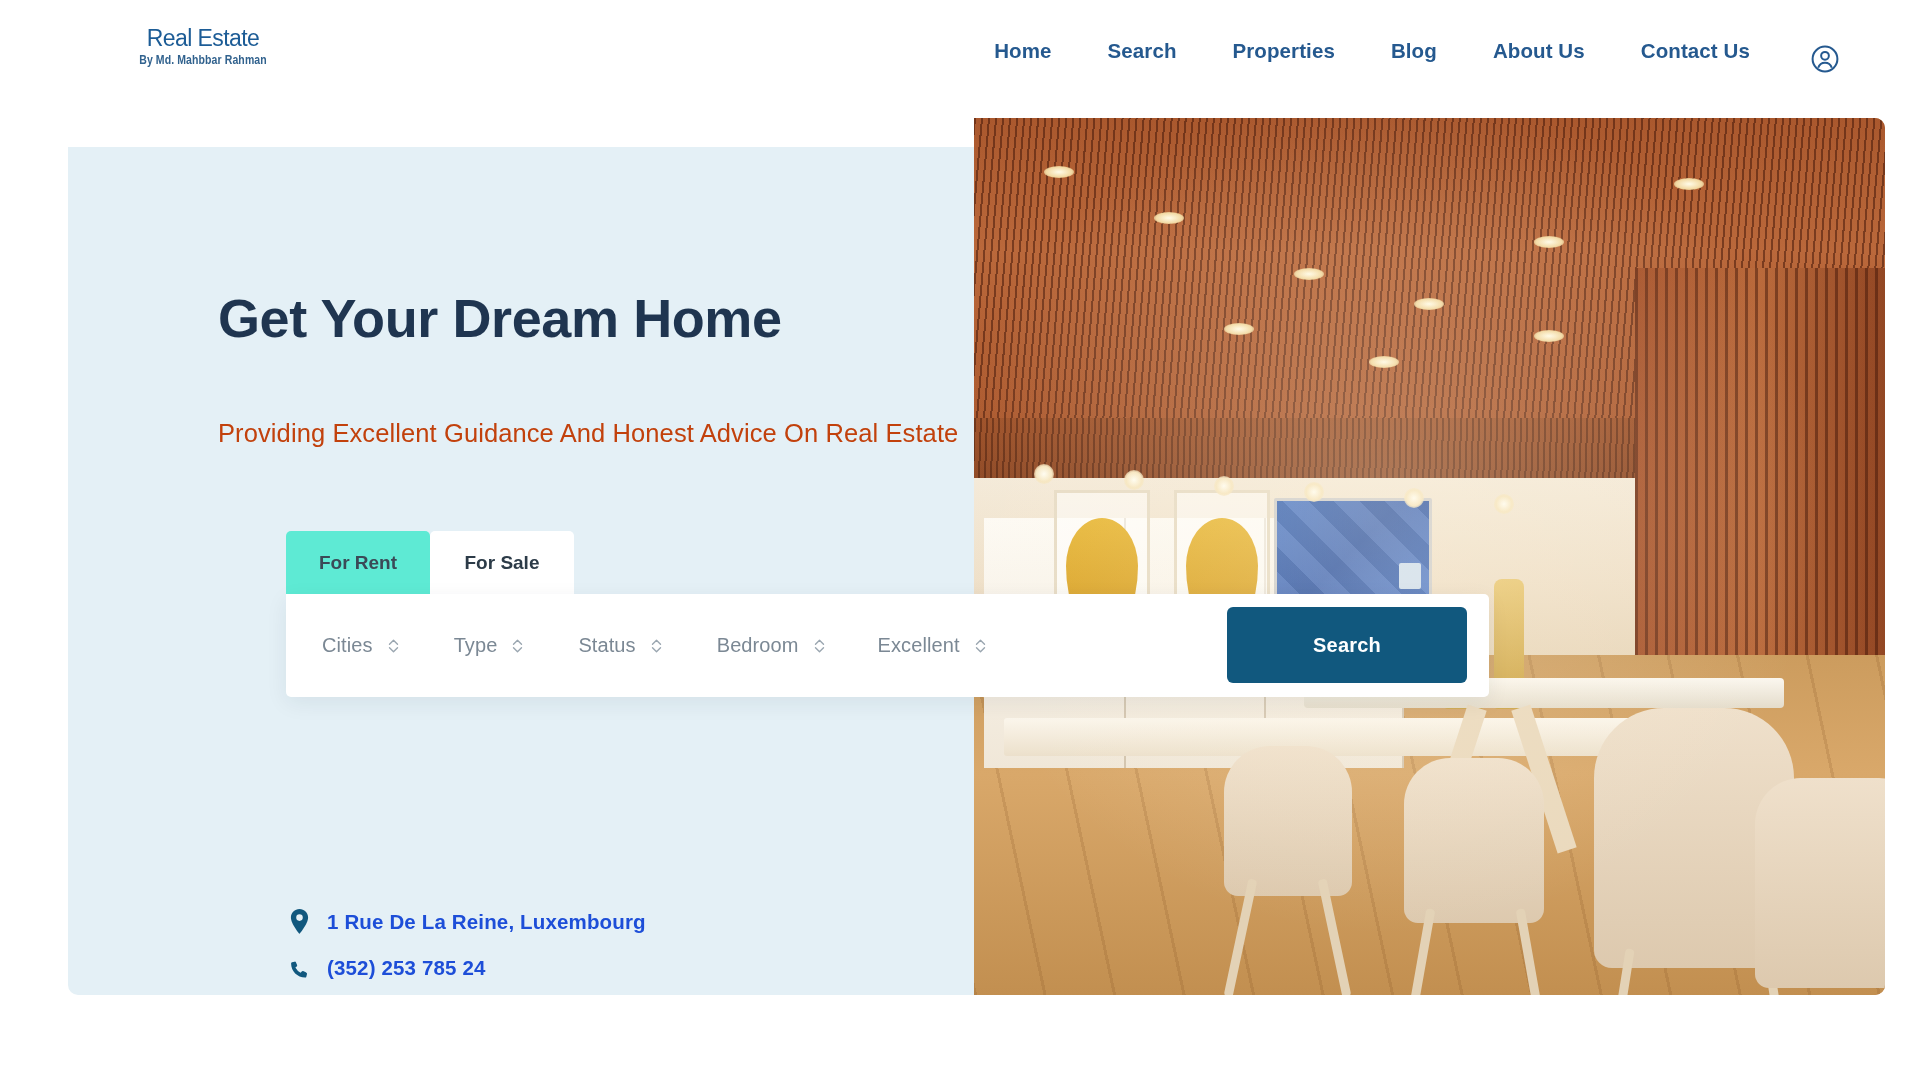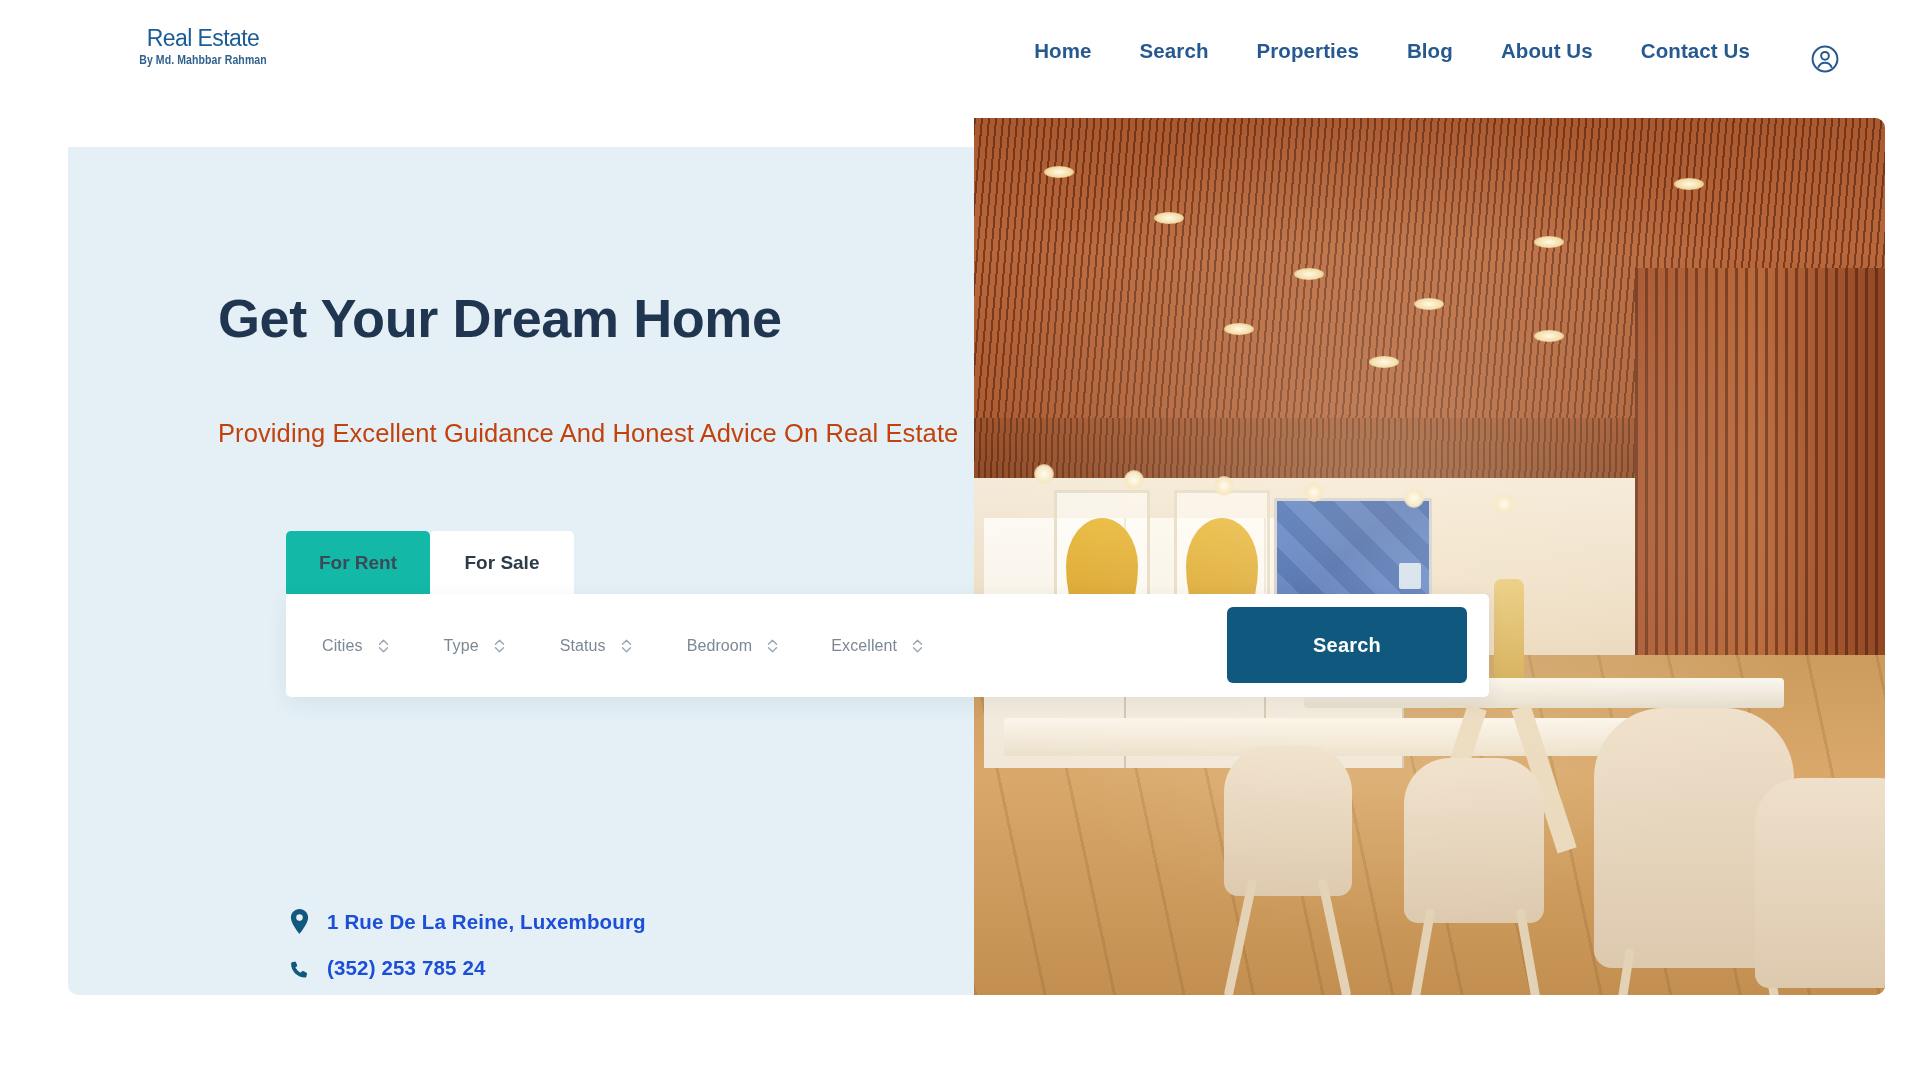--- a/index.html
+++ b/index.html
@@ -29,21 +29,21 @@
   }
   .brand-sub {
     margin-top: 3px;
     font-size: 10.5px; font-weight: 600; letter-spacing: 0.1px;
     color: #31628e; white-space: nowrap;
     transform: scaleY(1.25);
   }
 
   .main-nav {
     position: absolute; right: 150px; top: 0; height: 102px;
-    display: flex; align-items: center; gap: 8px;
+    display: flex; align-items: center; gap: 16px;
   }
   .nav-link {
     font-size: 20.5px; font-weight: 600; letter-spacing: 0.1px;
     color: #25598f; text-decoration: none;
     padding: 0 20px; white-space: nowrap; cursor: pointer;
   }
   .account-btn {
     position: absolute; right: 78px; top: 50%;
     transform: translateY(-50%);
     width: 34px; height: 34px; cursor: pointer;
@@ -88,40 +88,40 @@
     position: absolute; left: 218px; top: 413px;
     display: flex; z-index: 4;
   }
   .tab {
     width: 144px; height: 63px;
     display: flex; align-items: center; justify-content: center;
     font-size: 19px; font-weight: 600; color: #3b4a57;
     cursor: pointer;
     border-radius: 5px 5px 0 0;
   }
-  .tab.inactive { background: #14b8a6; }
+  .tab.inactive { background: #5eead4; }
   .tab.active { background: #ffffff; color: #2c3b48; }
 
   
   .search-panel {
     position: absolute; left: 218px; top: 476px;
     width: 1203px; height: 103px;
     background: #ffffff;
     border-radius: 0 5px 5px 5px;
     display: flex; align-items: center;
     z-index: 5;
     box-shadow: 0 6px 22px rgba(20,40,60,0.07);
   }
   .filter {
     display: flex; align-items: center;
     cursor: pointer; user-select: none;
     white-space: nowrap;
   }
   .filter-label {
-    font-size: 16px; font-weight: 400; color: #7b8894;
+    font-size: 20px; font-weight: 400; color: #7b8894;
     letter-spacing: 0.1px;
   }
   .stepper-icon {
     margin-left: 14px; display: flex; flex-direction: column;
     align-items: center; justify-content: center; gap: 2px;
   }
   .search-btn {
     position: absolute; right: 22px; top: 13px;
     width: 240px; height: 76px;
     background: #11587e;

